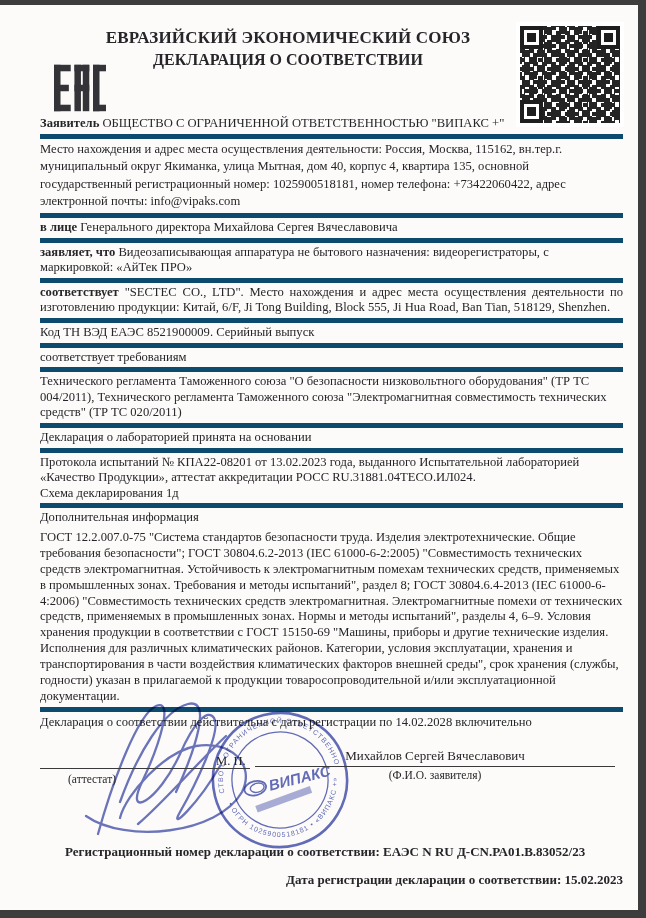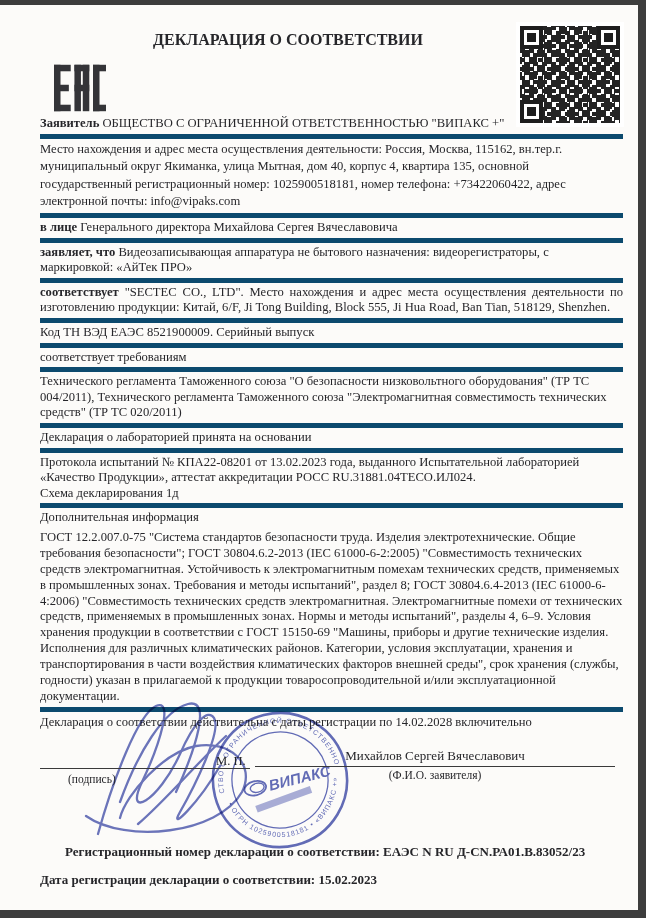--- a/index.html
+++ b/index.html
@@ -38,32 +38,33 @@
   .sig-left{position:absolute;left:0;top:20px;width:210px;border-bottom:1px solid #3a3a3a;}
   .sig-left-label{position:absolute;left:28px;top:24px;font-size:11.5px;}
   .mp{position:absolute;left:176px;top:6px;font-size:12.6px;}
   .sig-right{position:absolute;left:215px;top:0;width:360px;text-align:center;}
   .sig-right .fio{font-size:13px;border-bottom:1px solid #3a3a3a;padding-bottom:2px;}
   .sig-right .fio-cap{font-size:11.5px;margin-top:1px;}
   .stamp{position:absolute;left:162px;top:-46px;width:156px;height:156px;transform:rotate(-14deg);opacity:.85;mix-blend-mode:multiply;pointer-events:none;}
   .scribble{position:absolute;left:28px;top:-66px;width:235px;height:175px;opacity:.8;mix-blend-mode:multiply;pointer-events:none;}
   
   .reg1{margin-top:44px;font-weight:bold;font-size:13px;margin-left:25px;}
-  .reg2{margin-top:12px;font-weight:bold;font-size:13px;}
+  .reg2{margin-top:12px;font-weight:bold;font-size:13px;text-align:right;}
 </style>
 </head>
 <body>
 
 <div class="page">
 
   <div class="bar bar-top"></div>
   <div class="bar bar-right"></div>
   <div class="bar bar-bottom"></div>
 
   <div class="hdr-title">
+    <div class="t1">ЕВРАЗИЙСКИЙ ЭКОНОМИЧЕСКИЙ СОЮЗ</div>
     <div class="t2">ДЕКЛАРАЦИЯ О СООТВЕТСТВИИ</div>
   </div>
 
   <div class="eac">
     <svg viewBox="0 0 56 50" width="52" height="52" xmlns="http://www.w3.org/2000/svg">
       <g fill="#343438">
         <rect x="0" y="0" width="7" height="50"></rect>
           <rect x="0" y="0" width="18" height="7"></rect>
         <rect x="0" y="21.5" width="16" height="7"></rect>
           <rect x="0" y="43" width="18" height="7"></rect>
@@ -171,21 +172,21 @@
           </text>
           <text font-size="7" letter-spacing="1">
             <textPath href="#arcBot" startOffset="50%" text-anchor="middle">• ОГРН 1025900518181 • «ВИПАКС +»</textPath>
           </text>
           <text x="-12" y="8" font-size="15" font-weight="bold" font-style="italic">ВИПАКС</text>
           <rect x="-30" y="16" width="58" height="7" opacity="0.55" transform="rotate(-6 0 20)"></rect>
         </g>
       </svg>
 
       <div class="sig-left"></div>
-      <div class="sig-left-label">(подпись)</div>
+      <div class="sig-left-label">(аттестат)</div>
       <div class="mp">М. П.</div>
 
       <div class="sig-right">
         <div class="fio">Михайлов Сергей Вячеславович</div>
         <div class="fio-cap">(Ф.И.О. заявителя)</div>
       </div>
     </div>
 
     <div class="reg1">
       <span>Регистрационный номер декларации о соответствии:</span>

